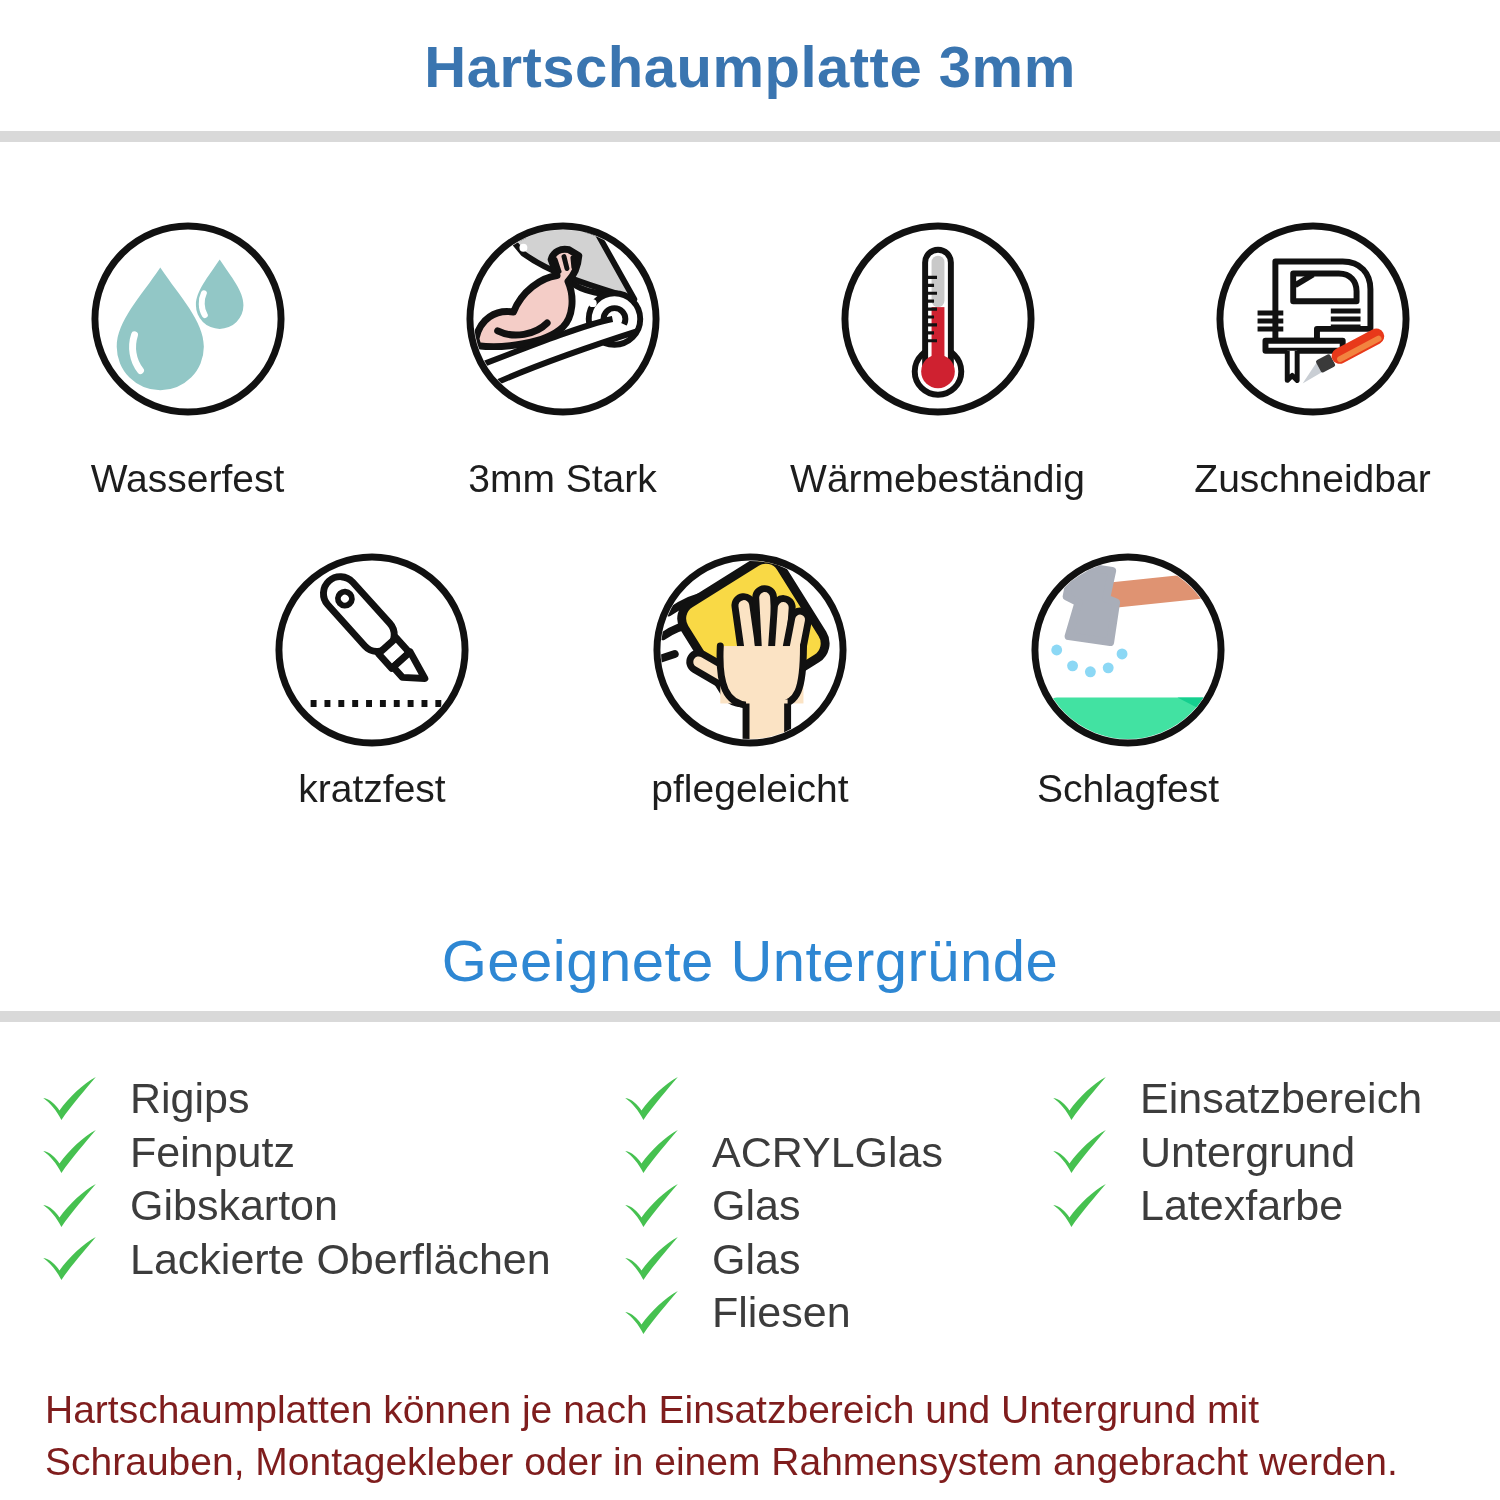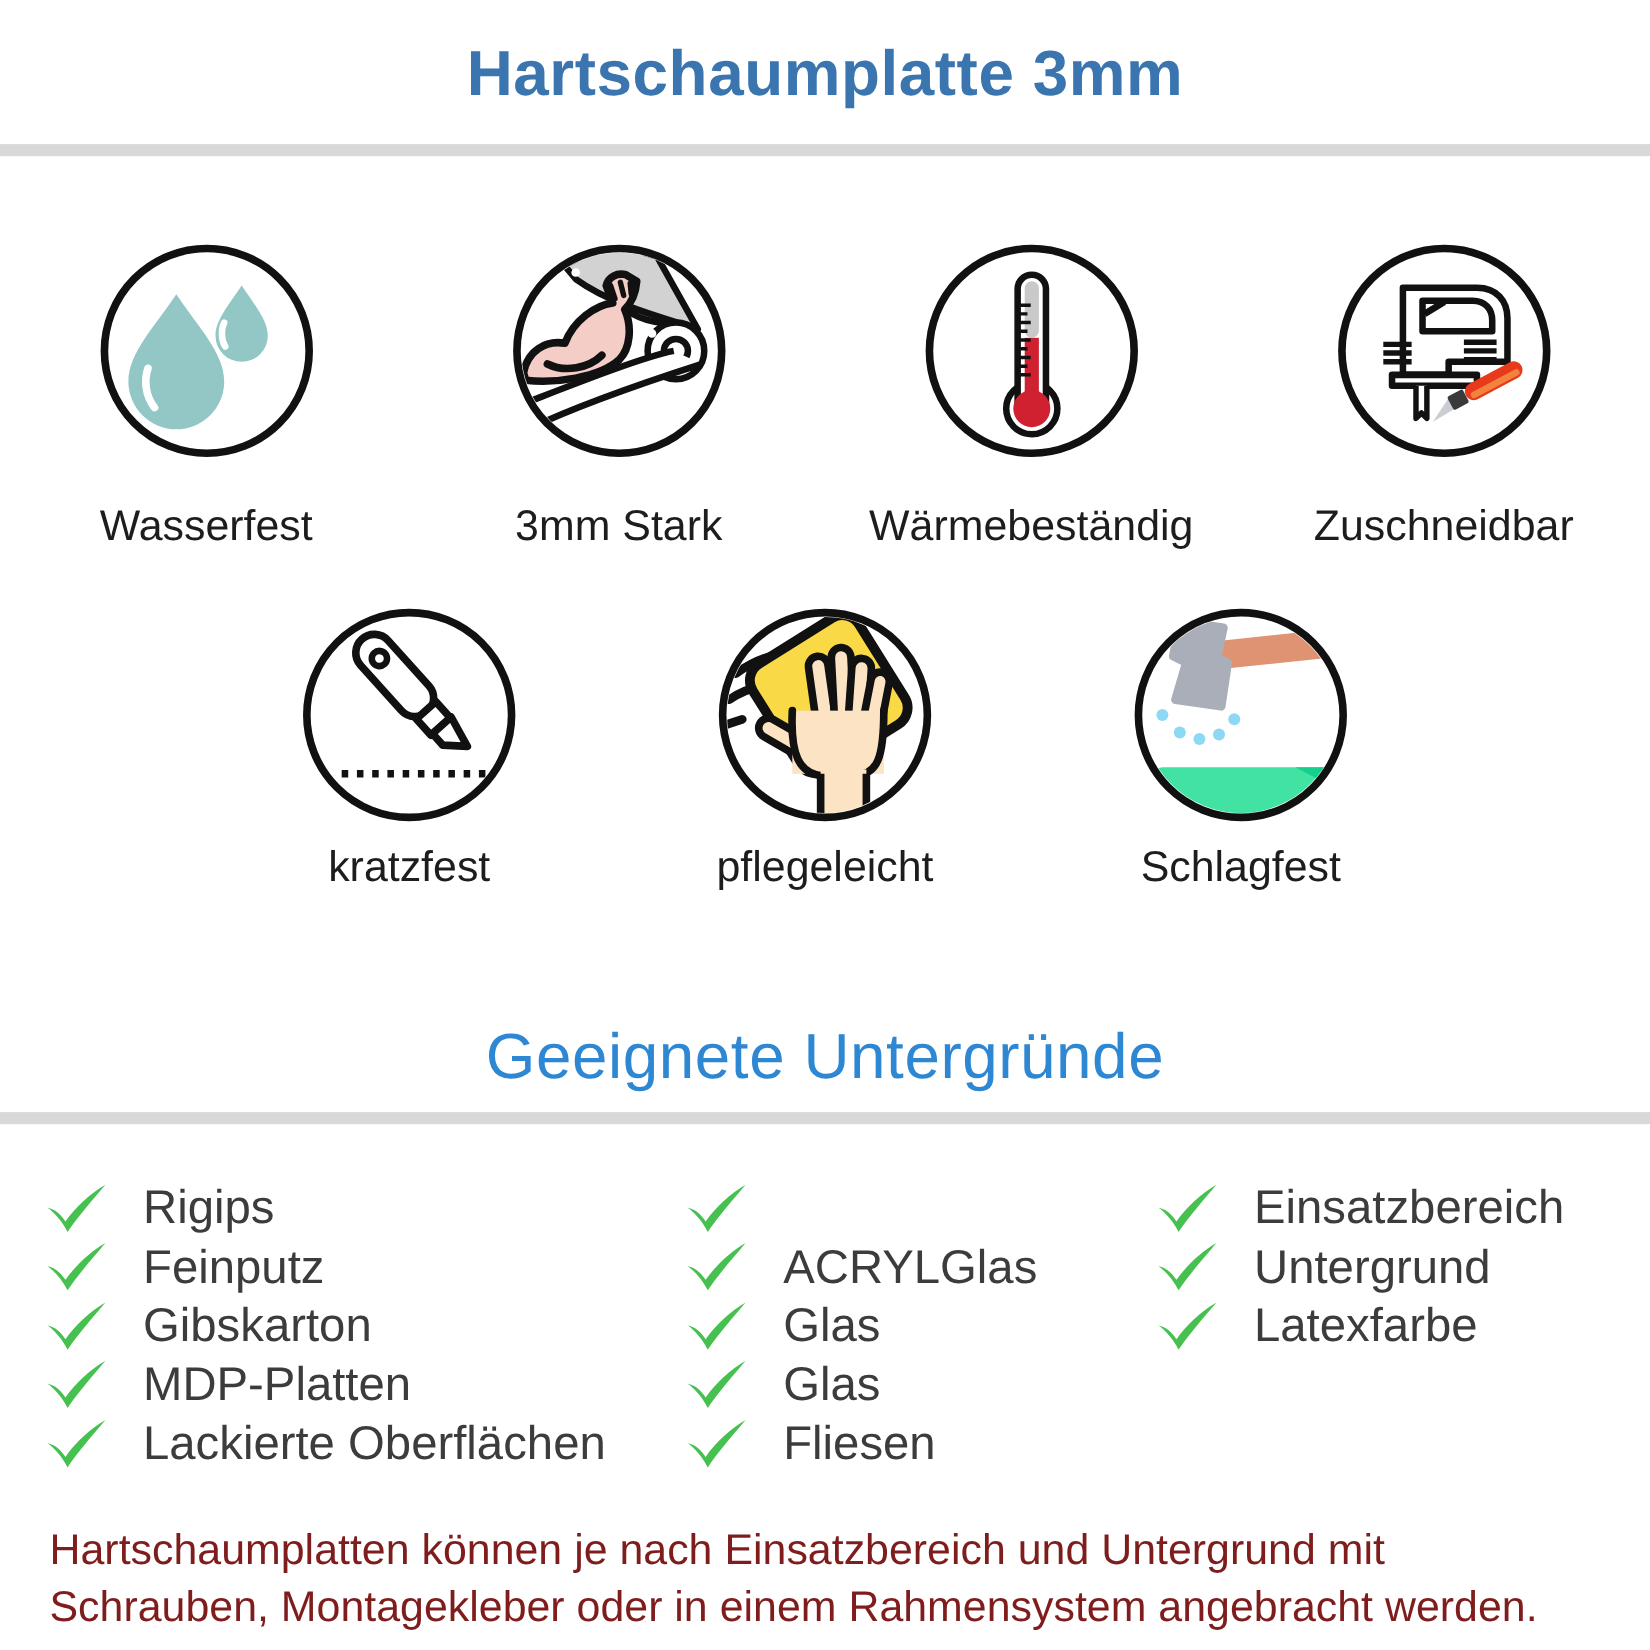--- a/index.html
+++ b/index.html
@@ -271,26 +271,20 @@
     <li class="surface-item">
       <svg class="check" viewBox="0 0 60 46">
           <path d="M2 22 C9 23 15 29 19 35 C28 22 44 7 57 0 C47 12 31 30 21 45 C16 35 9 27 2 22 Z" fill="#46c150"></path>
         </svg>
       <span class="surface-label">Gibskarton</span>
       </li>
     <li class="surface-item">
       <svg class="check" viewBox="0 0 60 46">
           <path d="M2 22 C9 23 15 29 19 35 C28 22 44 7 57 0 C47 12 31 30 21 45 C16 35 9 27 2 22 Z" fill="#46c150"></path>
         </svg>
-      <span class="surface-label">MDP-Platten</span>
-      </li>
-    <li class="surface-item">
-      <svg class="check" viewBox="0 0 60 46">
-          <path d="M2 22 C9 23 15 29 19 35 C28 22 44 7 57 0 C47 12 31 30 21 45 C16 35 9 27 2 22 Z" fill="#46c150"></path>
-        </svg>
       <span class="surface-label">Lackierte Oberflächen</span>
       </li>
   </ul>
 
   <ul class="surfaces-col col-2">
     <li class="surface-item">
       <svg class="check" viewBox="0 0 60 46">
           <path d="M2 22 C9 23 15 29 19 35 C28 22 44 7 57 0 C47 12 31 30 21 45 C16 35 9 27 2 22 Z" fill="#46c150"></path>
         </svg>
       </li>

